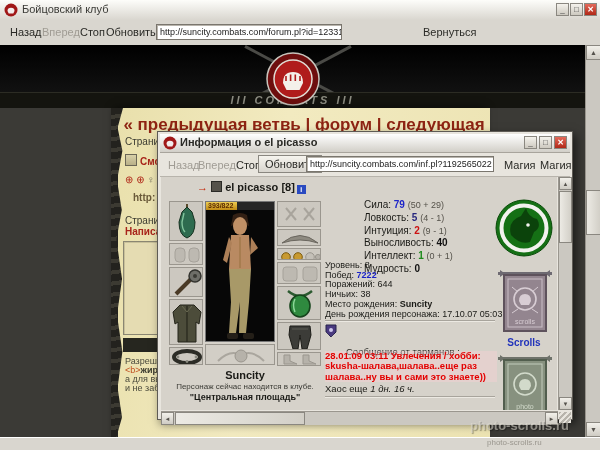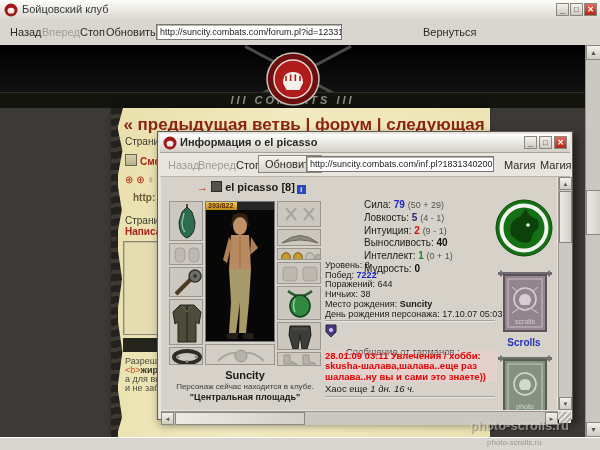--- a/index.html
+++ b/index.html
@@ -185,21 +185,21 @@
       <span class="winbtn pwinbtn" style="left:364px">_</span>
       <span class="winbtn pwinbtn" style="left:379px">□</span>
       <span class="winbtn pwinbtn close" style="left:394px">✕</span>
     </div>
 
     <div class="ptool">
       <span class="tbtxt dis" style="left:8px">Назад</span>
       <span class="tbtxt dis" style="left:38px">Вперед</span>
       <span class="tbtxt" style="left:76px">Стоп</span>
       <span class="refreshbtn">Обновить</span>
-      <span class="urlbox" style="left:146px;top:3px;width:188px;height:16px">http://suncity.combats.com/inf.pl?1831340200</span>
+      <span class="urlbox" style="left:146px;top:3px;width:188px;height:16px">http://suncity.combats.com/inf.pl?1192565022</span>
       <span class="tbtxt" style="left:344px">Магия</span>
       <span class="tbtxt" style="left:380px">Магия</span>
     </div>
 
     <div class="pcontent">
 
       <div class="namerow">
         <span class="arr">→</span>
         <span class="statico"></span>
         <span>el picasso</span>

